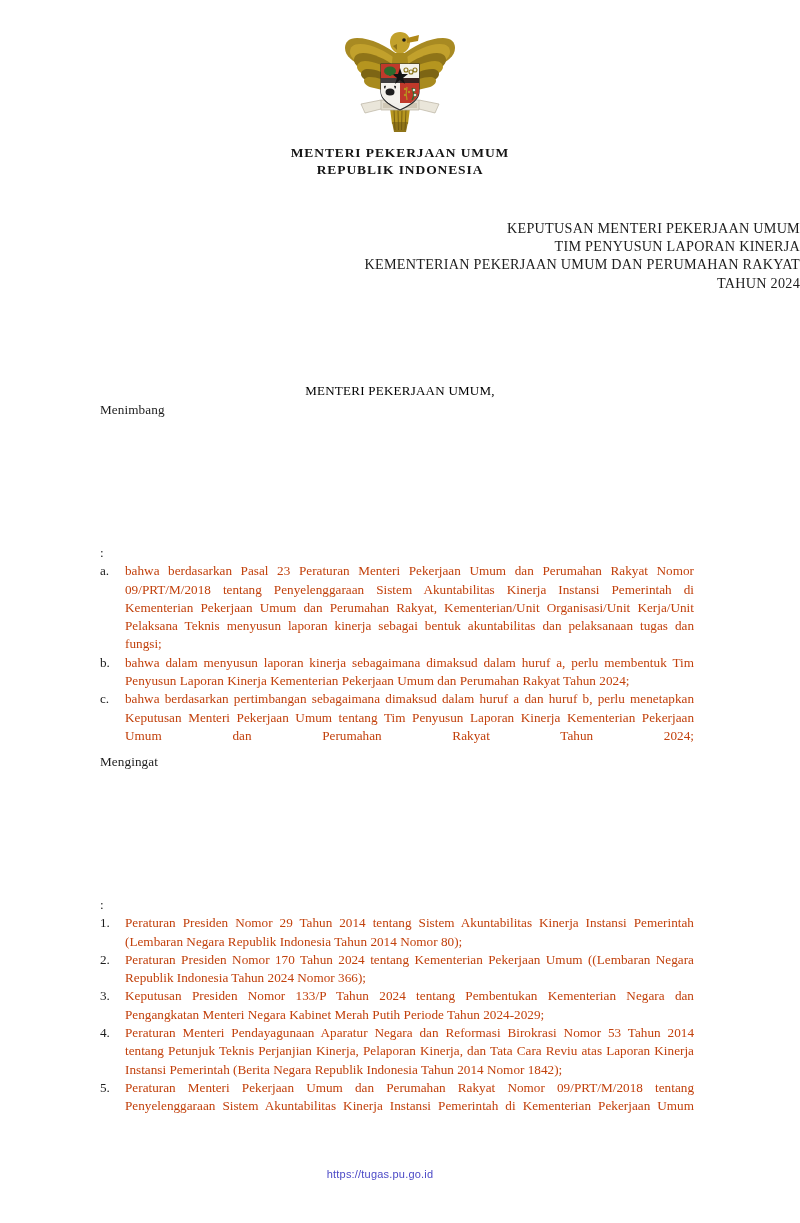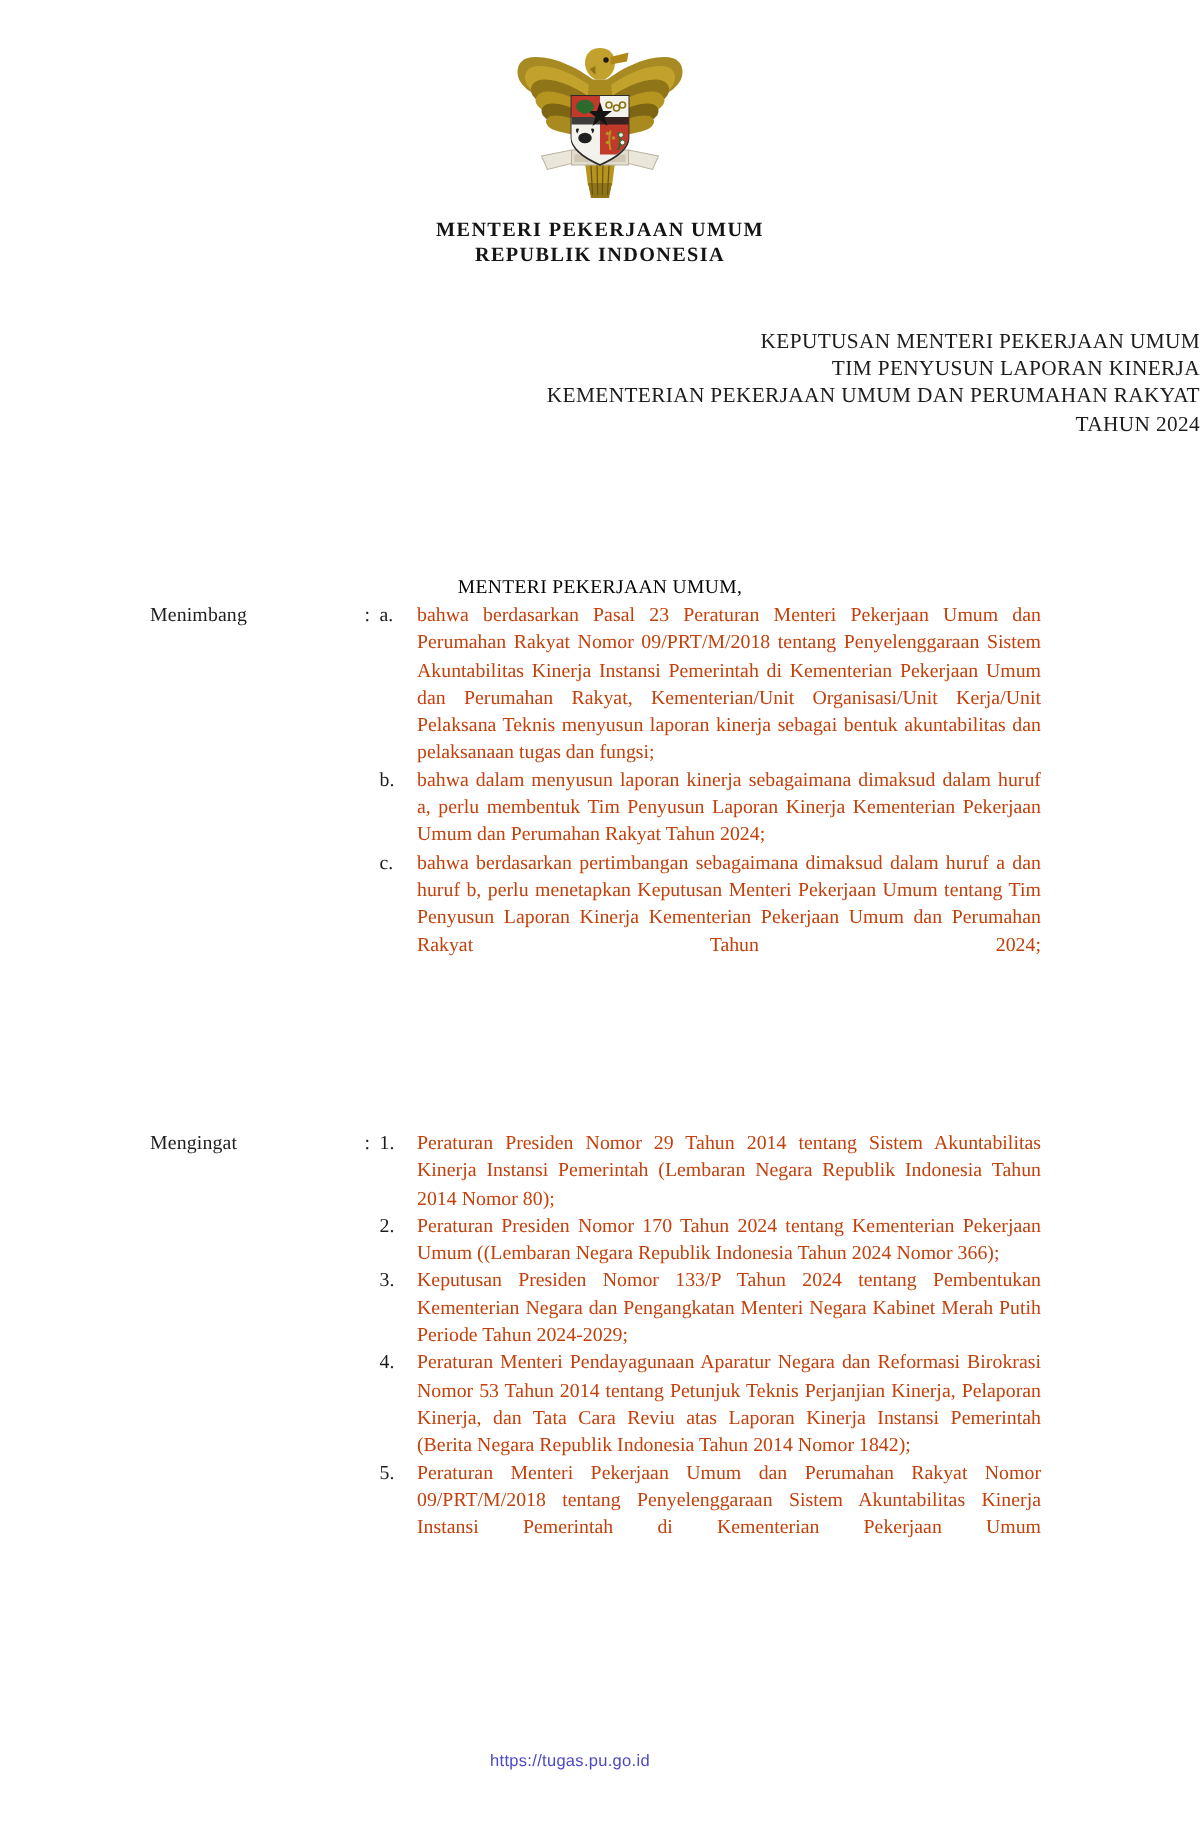--- a/index.html
+++ b/index.html
@@ -87,20 +87,21 @@
     position: absolute;
     left: 100px;
     width: 594px;
   }
   #clause-menimbang { top: 401px; }
   #clause-mengingat { top: 753px; }
 
   .clause-row {
     display: flex;
     align-items: flex-start;
+    flex-direction: column;
   }
   .clause-label {
     width: 143px;
     flex: 0 0 143px;
     font-size: 13.2px;
     line-height: 18.3px;
     letter-spacing: 0.1px;
     color: #1d1d1d;
   }
   .clause-colon {

